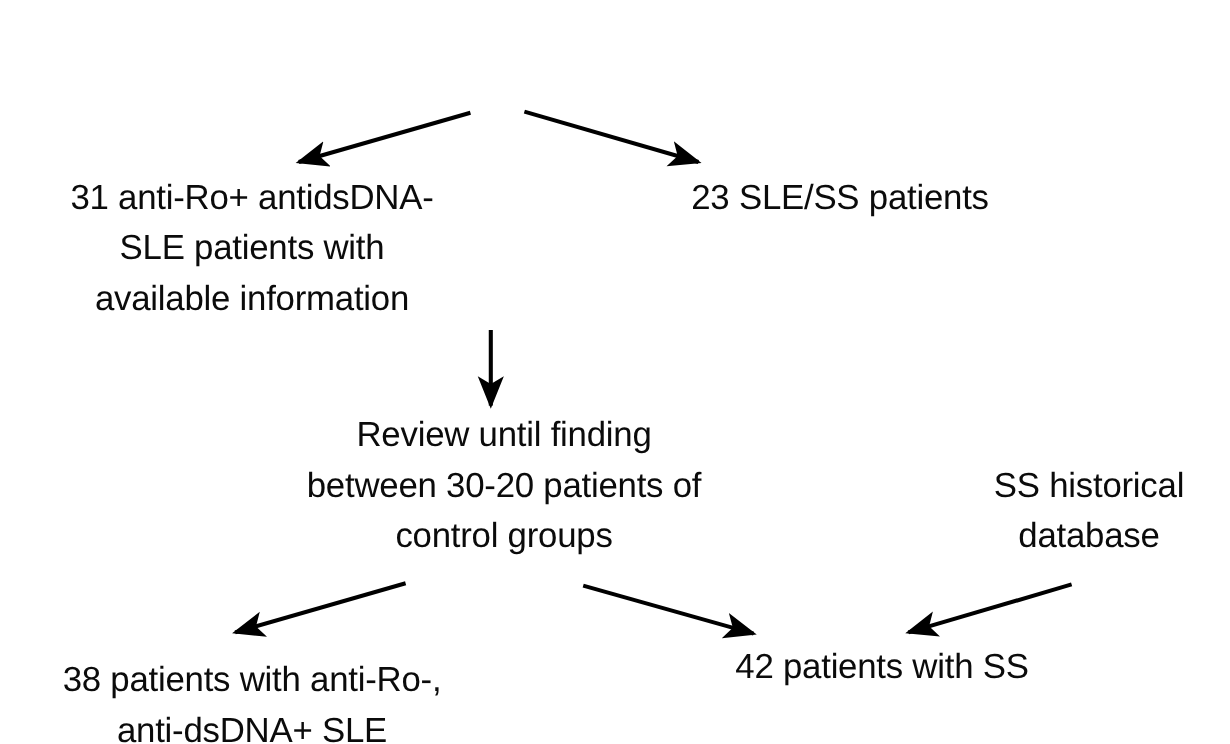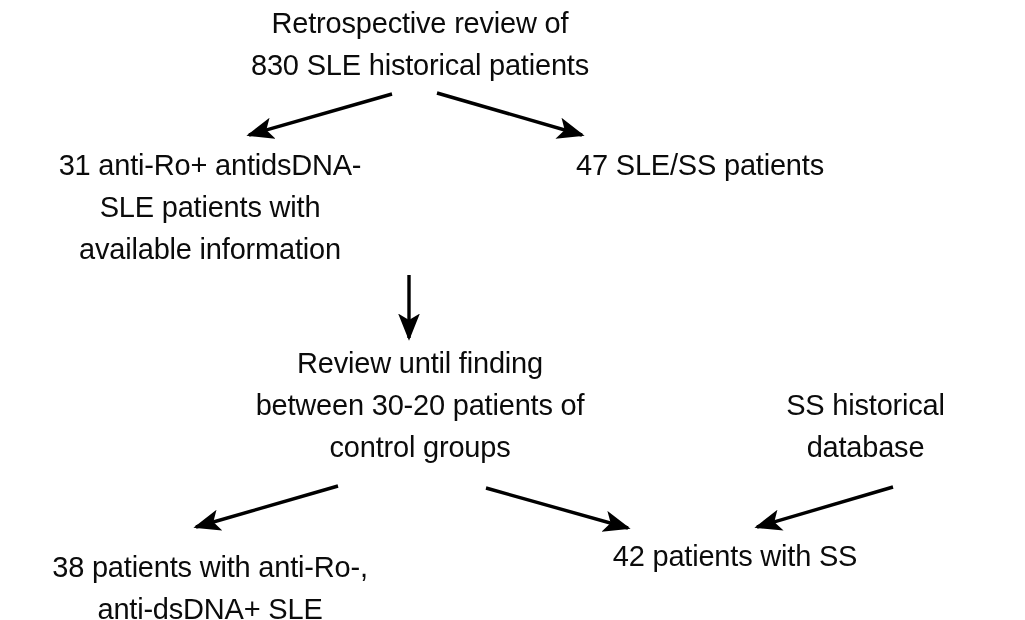--- a/index.html
+++ b/index.html
@@ -32,21 +32,21 @@
     width: 1025px;
     height: 620px;
     pointer-events: none;
   }
 
   
   #node-root      { left: 180px; top: 2px;   width: 480px; }
   #node-anti-ro   { left: 0px;   top: 144px; width: 420px; }
   #node-sle-ss    { left: 500px; top: 144px; width: 400px; }
   #node-review    { left: 195px; top: 342px; width: 450px; }
-  #node-ss-db     { left: 748px; top: 384px; width: 235px; }
+  #node-ss-db     { left: 790px; top: 384px; width: 235px; }
   #node-38        { left: 0px;   top: 546px; width: 420px; }
   #node-42        { left: 545px; top: 535px; width: 380px; }
 </style>
 </head>
 <body>
 
 <div id="canvas">
 
   <svg id="arrows" viewBox="0 0 1025 620" xmlns="http://www.w3.org/2000/svg">
     <defs>
@@ -56,28 +56,26 @@
     </defs>
 
     <line x1="392" y1="94" x2="249" y2="135" stroke="#000000" stroke-width="3.4" marker-end="url(#arrowhead)"></line>
     <line x1="437" y1="93" x2="582" y2="135" stroke="#000000" stroke-width="3.4" marker-end="url(#arrowhead)"></line>
     <line x1="409" y1="275" x2="409" y2="338" stroke="#000000" stroke-width="3.4" marker-end="url(#arrowhead)"></line>
     <line x1="338" y1="486" x2="196" y2="527" stroke="#000000" stroke-width="3.4" marker-end="url(#arrowhead)"></line>
     <line x1="486" y1="488" x2="628" y2="528" stroke="#000000" stroke-width="3.4" marker-end="url(#arrowhead)"></line>
     <line x1="893" y1="487" x2="757" y2="527" stroke="#000000" stroke-width="3.4" marker-end="url(#arrowhead)"></line>
   </svg>
 
-  <div class="node" id="node-root">Retrospective review of
-830 SLE historical patients</div>
 
   <div class="node" id="node-anti-ro">31 anti-Ro+ antidsDNA-
 SLE patients with
 available information</div>
 
-  <div class="node" id="node-sle-ss">47 SLE/SS patients</div>
+  <div class="node" id="node-sle-ss">23 SLE/SS patients</div>
 
   <div class="node" id="node-review">Review until finding
 between 30-20 patients of
 control groups</div>
 
   <div class="node" id="node-ss-db">SS historical
 database</div>
 
   <div class="node" id="node-38">38 patients with anti-Ro-,
 anti-dsDNA+ SLE</div>

